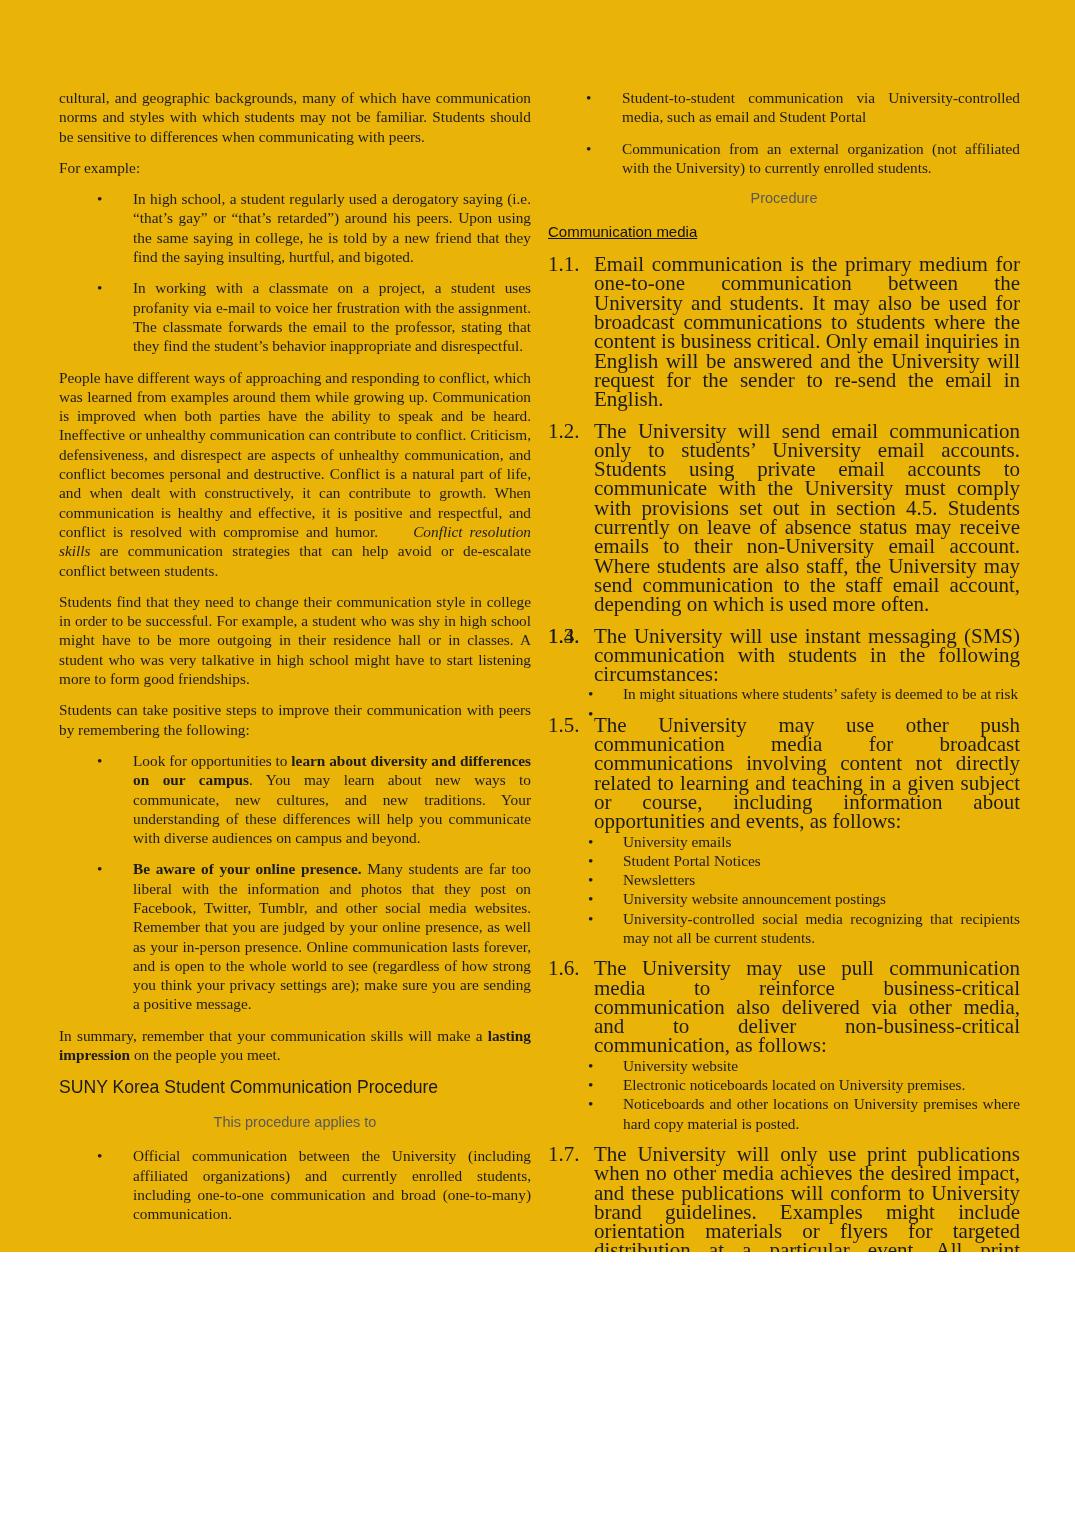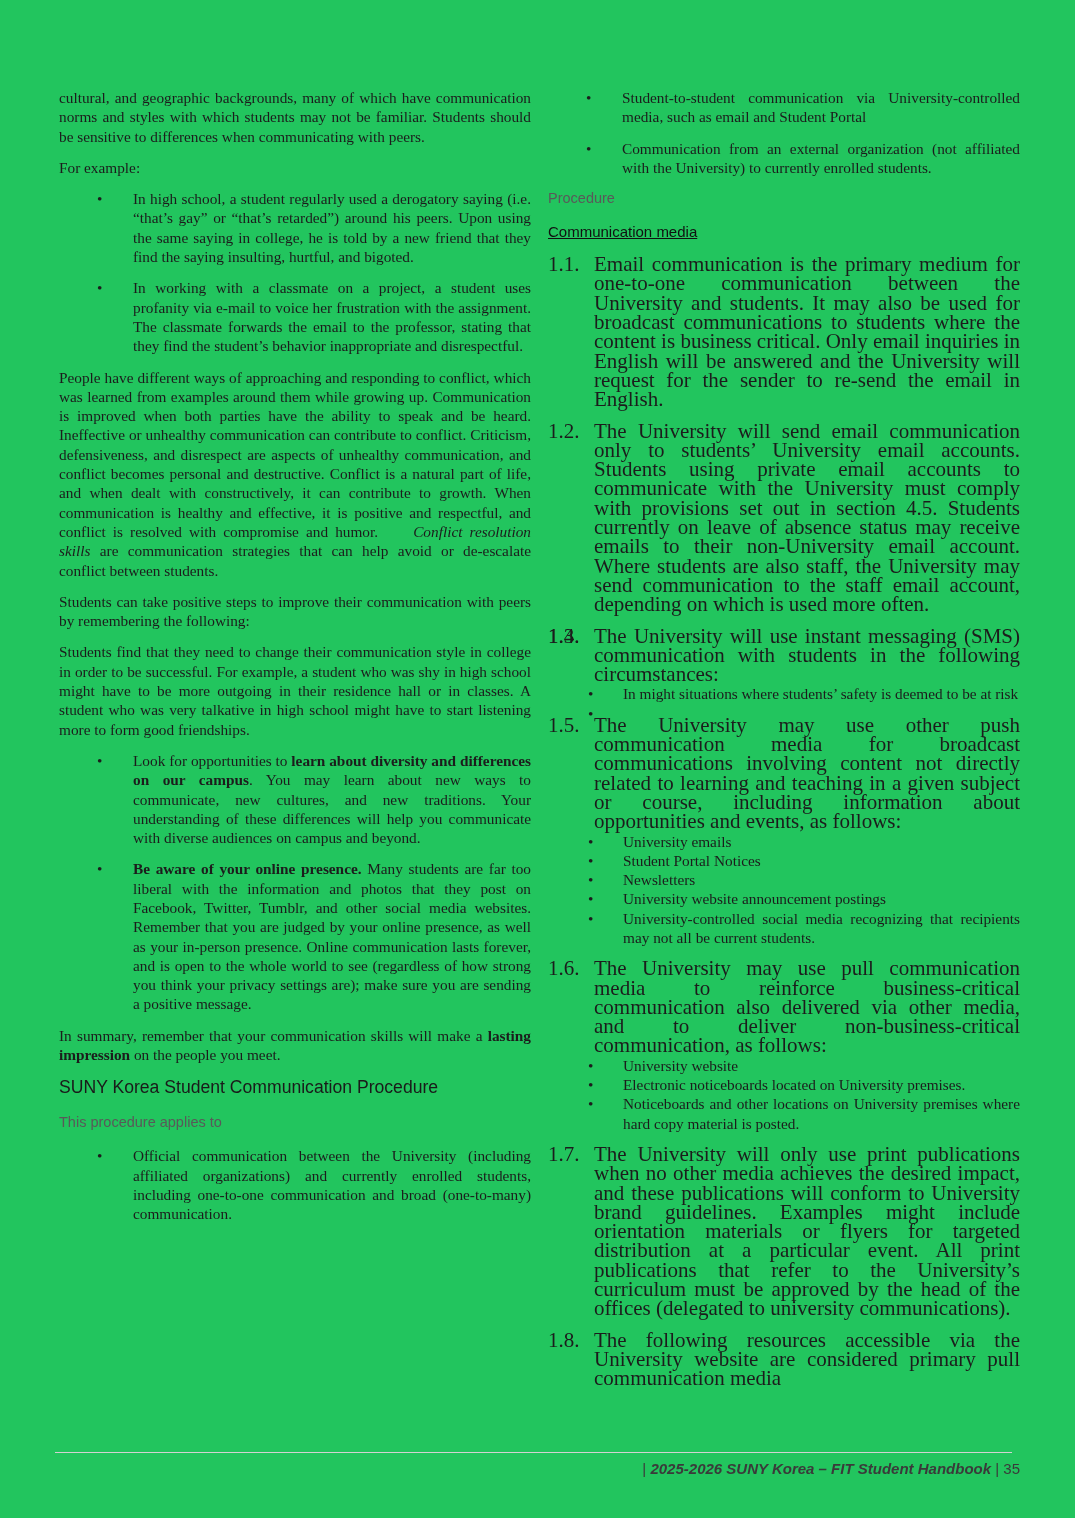--- a/index.html
+++ b/index.html
@@ -1,19 +1,19 @@
 <!DOCTYPE html>
 <html><head>
 <meta charset="utf-8">
 <style>
   html,body{margin:0;padding:0;background:#ffffff;}
   .page{
     position:relative;
-    width:1075px;height:1518px;
-    background:#22c55e;
+    width:1075px;height:1252px;
+    background:#eab308;
     font-family:"Liberation Serif", serif;
     color:#1c1c1c;
     overflow:hidden;
   }
   .columns{
     position:absolute;left:59px;top:88px;
     display:flex;gap:17px;
   }
   .col{width:472px;flex:0 0 auto;}
 
@@ -51,21 +51,21 @@
 
   
   .h-section{
     font-family:"Liberation Sans", sans-serif;
     font-size:17.6px;font-weight:400;color:#1a1a1a;
     margin:8px 0 15px 0;line-height:22px;
   }
   .sub-gray{
     font-family:"Liberation Sans", sans-serif;
     font-size:14.5px;color:#595959;
-    margin:0 0 15px 0;line-height:18px;
+    margin:0 0 15px 0;line-height:18px;text-align:center;
   }
   .h-underline{
     font-family:"Liberation Sans", sans-serif;
     font-size:15px;color:#111111;
     text-decoration:underline;
     margin:0 0 14px 0;line-height:19px;
   }
 
   .b{font-weight:bold;}
   .i{font-style:italic;margin-left:28px;}
@@ -86,22 +86,22 @@
 <body>
 
 <div class="page">
   <div class="columns">
     <div class="col" id="col-left">
         <p class="body-p"><span>cultural, and geographic backgrounds, many of which have communication norms and styles with which students may not be familiar. Students should be sensitive to differences when communicating with peers.</span></p>
         <p class="body-p"><span>For example:</span></p>
         <div class="bullet-item"><span class="glyph">•</span><span>In high school, a student regularly used a derogatory saying (i.e. “that’s gay” or “that’s retarded”) around his peers. Upon using the same saying in college, he is told by a new friend that they find the saying insulting, hurtful, and bigoted.</span></div>
         <div class="bullet-item"><span class="glyph">•</span><span>In working with a classmate on a project, a student uses profanity via e-mail to voice her frustration with the assignment. The classmate forwards the email to the professor, stating that they find the student’s behavior inappropriate and disrespectful.</span></div>
         <p class="body-p"><span>People have different ways of approaching and responding to conflict, which was learned from examples around them while growing up. Communication is improved when both parties have the ability to speak and be heard. Ineffective or unhealthy communication can contribute to conflict. Criticism, defensiveness, and disrespect are aspects of unhealthy communication, and conflict becomes personal and destructive. Conflict is a natural part of life, and when dealt with constructively, it can contribute to growth. When communication is healthy and effective, it is positive and respectful, and conflict is resolved with compromise and humor. </span><span class="i">Conflict resolution skills</span><span> are communication strategies that can help avoid or de-escalate conflict between students.</span></p>
+        <p class="body-p"><span>Students find that they need to change their communication style in college in order to be successful. For example, a student who was shy in high school might have to be more outgoing in their residence hall or in classes. A student who was very talkative in high school might have to start listening more to form good friendships.</span></p>
         <p class="body-p"><span>Students can take positive steps to improve their communication with peers by remembering the following:</span></p>
-        <p class="body-p"><span>Students find that they need to change their communication style in college in order to be successful. For example, a student who was shy in high school might have to be more outgoing in their residence hall or in classes. A student who was very talkative in high school might have to start listening more to form good friendships.</span></p>
         <div class="bullet-item"><span class="glyph">•</span><span>Look for opportunities to </span><span class="b">learn about diversity and differences on our campus</span><span>. You may learn about new ways to communicate, new cultures, and new traditions. Your understanding of these differences will help you communicate with diverse audiences on campus and beyond.</span></div>
         <div class="bullet-item"><span class="glyph">•</span><span class="b">Be aware of your online presence.</span><span> Many students are far too liberal with the information and photos that they post on Facebook, Twitter, Tumblr, and other social media websites. Remember that you are judged by your online presence, as well as your in-person presence. Online communication lasts forever, and is open to the whole world to see (regardless of how strong you think your privacy settings are); make sure you are sending a positive message.</span></div>
         <p class="body-p"><span>In summary, remember that your communication skills will make a </span><span class="b">lasting impression</span><span> on the people you meet.</span></p>
         <h2 class="h-section">SUNY Korea Student Communication Procedure</h2>
         <p class="sub-gray">This procedure applies to</p>
         <div class="bullet-item"><span class="glyph">•</span><span>Official communication between the University (including affiliated organizations) and currently enrolled students, including one-to-one communication and broad (one-to-many) communication.</span></div>
       </div>
     <div class="col" id="col-right">
         <div class="bullet-item"><span class="glyph">•</span><span>Student-to-student communication via University-controlled media, such as email and Student Portal</span></div>
         <div class="bullet-item"><span class="glyph">•</span><span>Communication from an external organization (not affiliated with the University) to currently enrolled students.</span></div>

